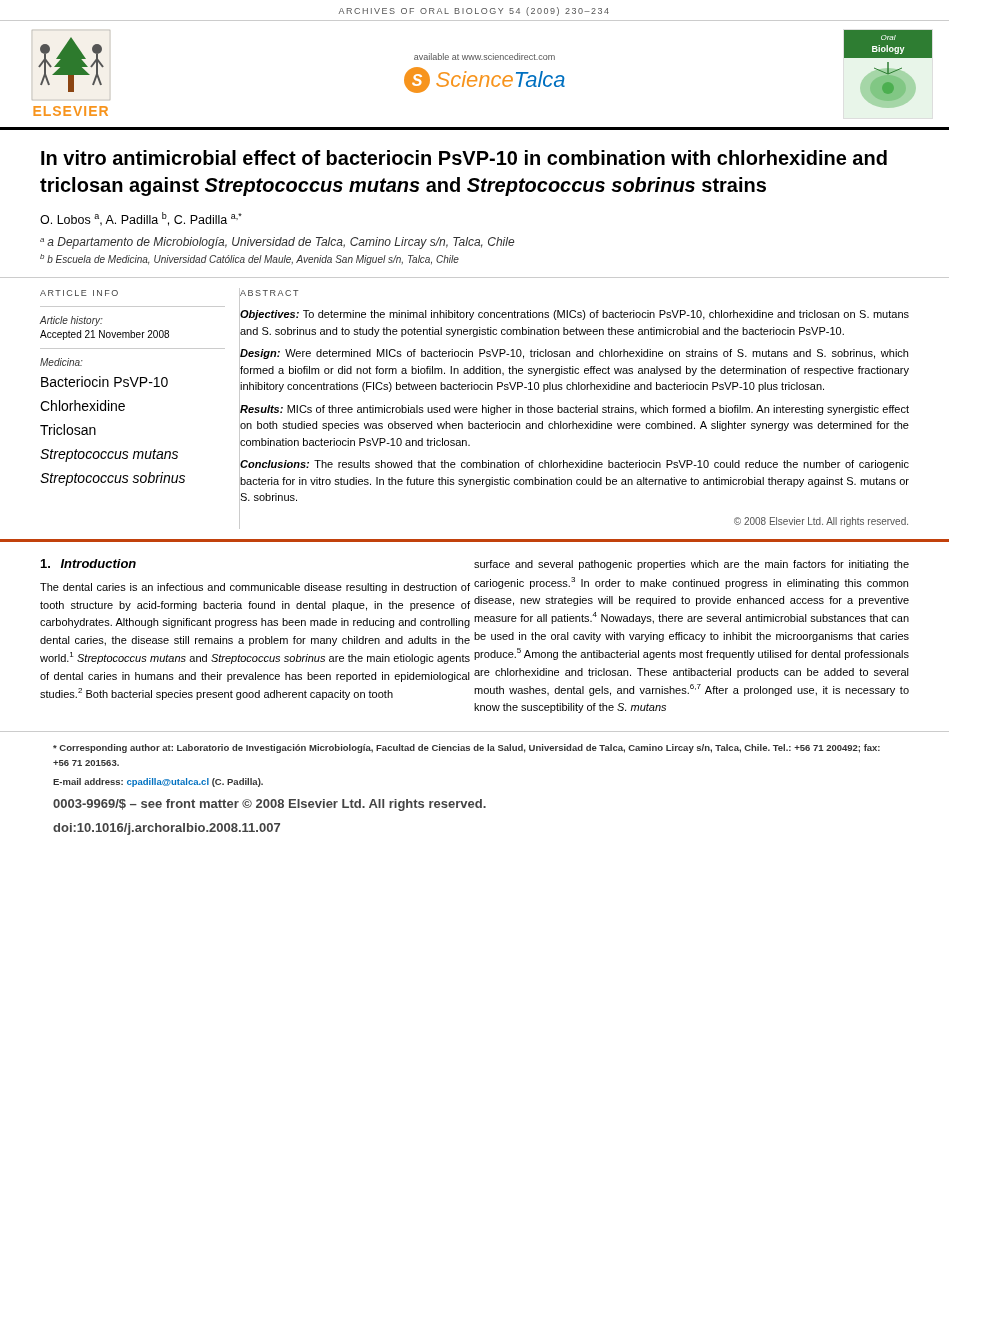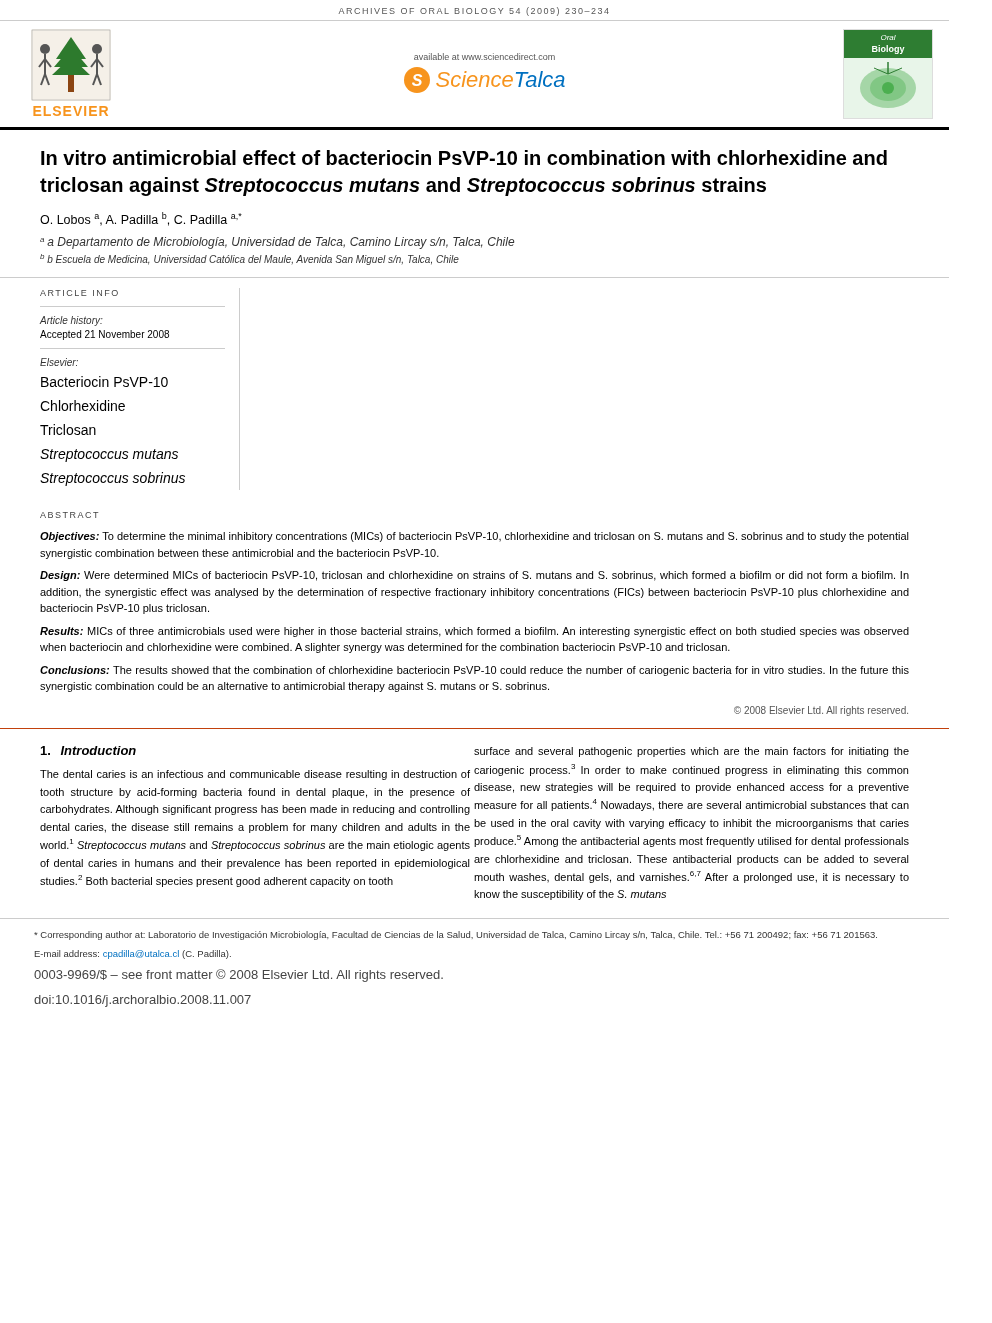--- a/index.html
+++ b/index.html
@@ -134,23 +134,21 @@
     }
 
     .affiliations sup {
       font-size: 8px;
     }
 
     
     .article-body {
       display: flex;
       padding: 10px 40px;
-      gap: 20px;
-      border-bottom: 1px solid #c2410c;
-      flex-direction: column;
+      border-bottom: 3px solid #c2410c;
     }
 
     .article-info {
       width: 200px;
       flex-shrink: 0;
       border-right: 1px solid #ccc;
       padding-right: 14px;
     }
 
     .info-section-title {
@@ -266,25 +264,26 @@
     .body-text sup {
       font-size: 8px;
     }
 
     .body-text em {
       font-style: italic;
     }
 
     
     .footer-section {
-      padding: 8px 34px;
+      padding: 8px 53px;
       border-top: 1px solid #ccc;
       font-size: 9.5px;
       color: #333;
       line-height: 1.6;
+      font-weight: bold;
     }
 
     .footer-section .corresponding-author {
       margin-bottom: 4px;
     }
 
     .footer-section a {
       color: #0070c0;
       text-decoration: none;
     }
@@ -385,21 +384,21 @@
   </div>
 
   <div class="article-body">
 
     <div class="article-info">
       <div class="info-section-title">ARTICLE INFO</div>
       <hr class="info-divider">
       <div class="info-label">Article history:</div>
       <div class="info-value">Accepted 21 November 2008</div>
       <hr class="info-divider">
-      <div class="info-label">Elsevier:</div>
+      <div class="info-label">Medicina:</div>
       <div class="keywords-list">
         <div>Bacteriocin PsVP-10</div>
         <div>Chlorhexidine</div>
         <div>Triclosan</div>
         <div class="kw-italic">Streptococcus mutans</div>
         <div class="kw-italic">Streptococcus sobrinus</div>
       </div>
     </div>
 
     <div class="abstract-section">

